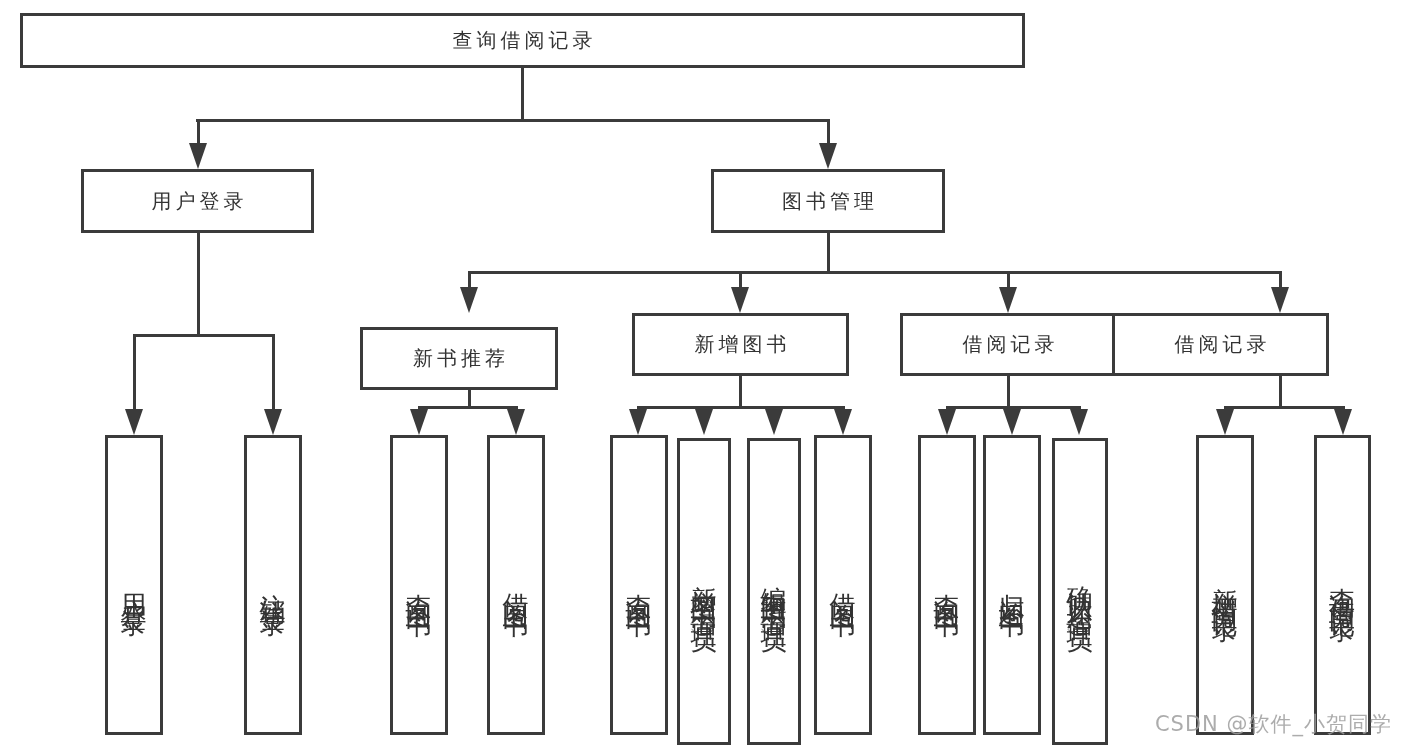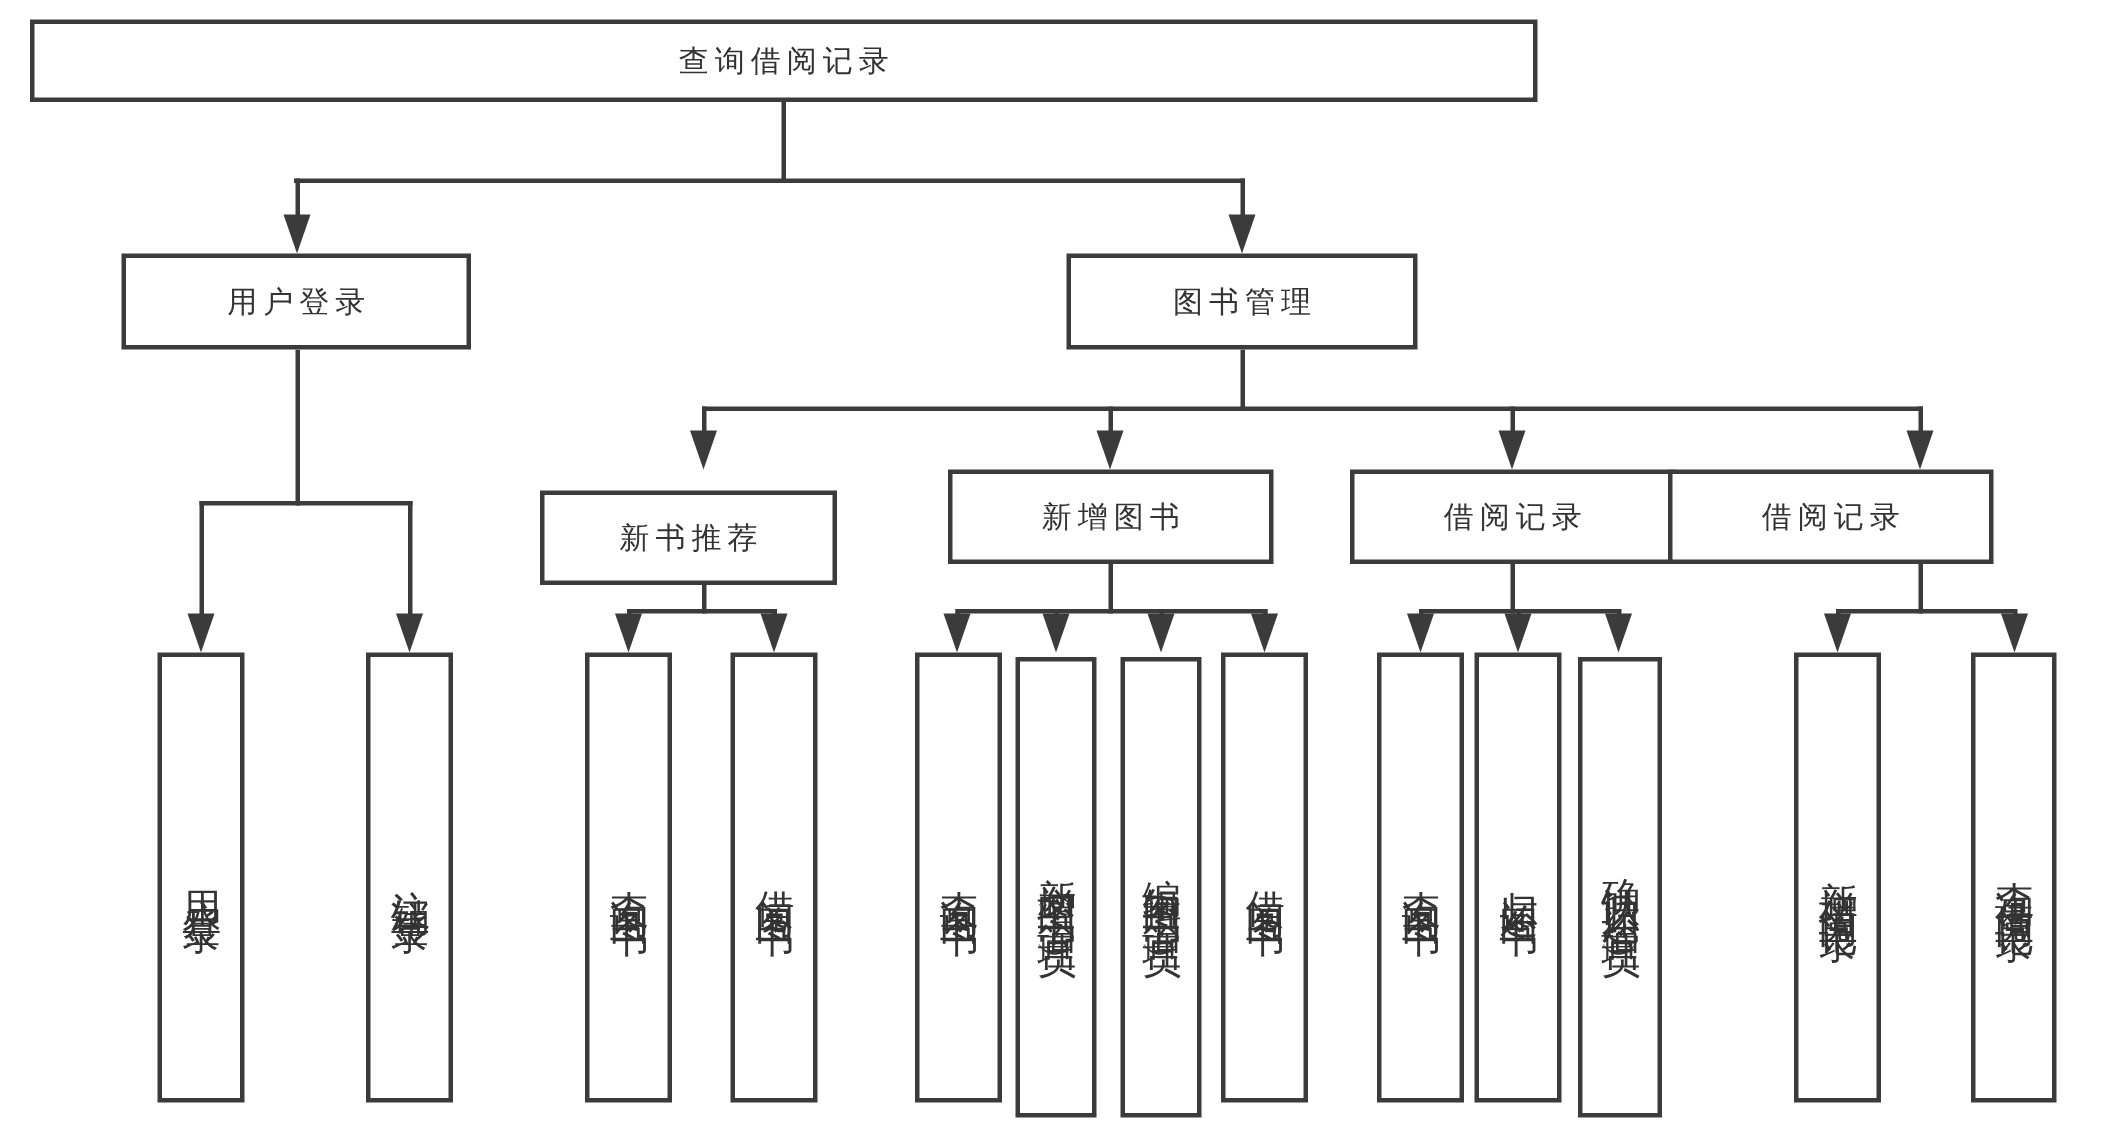--- a/index.html
+++ b/index.html
@@ -175,14 +175,15 @@
     <span>确认归还（管理员）</span>
   </div>
 
   <div class="box v-box" style="left:1196px;top:435px;width:58px;height:300px;">
     <span>新增借阅记录</span>
   </div>
   <div class="box v-box" style="left:1314px;top:435px;width:57px;height:300px;">
     <span>查询借阅记录</span>
   </div>
 
+  <div id="watermark">CSDN @软件_小贺同学</div>
 
 </div>
 
 </body></html>

